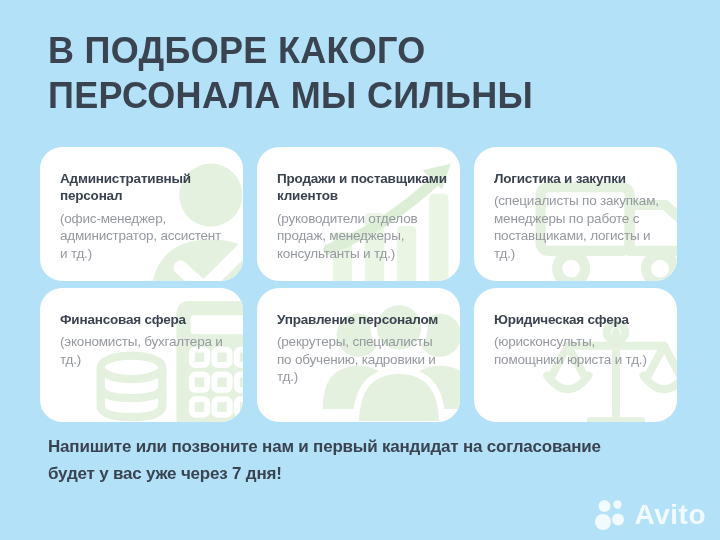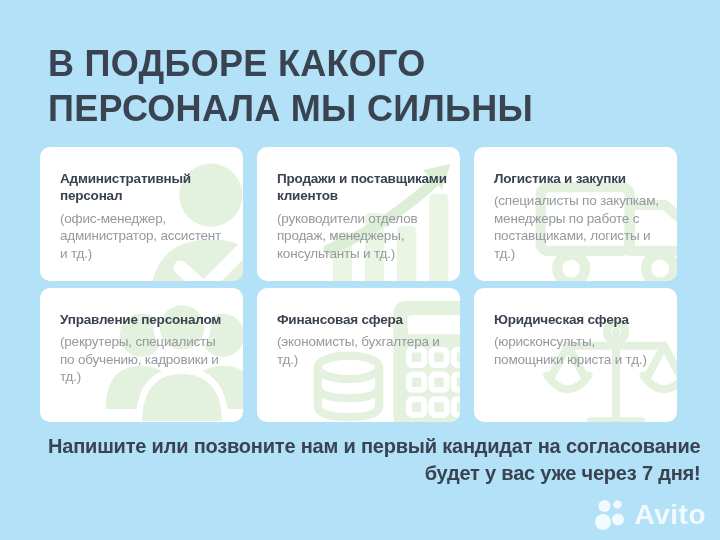--- a/index.html
+++ b/index.html
@@ -5,33 +5,33 @@
   * { margin:0; padding:0; box-sizing:border-box; }
   html,body { width:720px; height:540px; }
   body {
     font-family:"Liberation Sans", sans-serif;
     background:#b3e1f8;
     overflow:hidden;
   }
   .canvas { position:relative; width:720px; height:540px; background:#b3e1f8; overflow:hidden; }
 
   .heading {
-    position:absolute; left:48px; top:41px;
+    position:absolute; left:48px; top:28px;
     color:#3a4350; font-weight:700; font-size:36px; line-height:45px;
     letter-spacing:0.3px; white-space:nowrap;
   }
 
   .cards {
     position:absolute; left:40px; top:147px; width:637px;
     display:grid; grid-template-columns:1fr 1fr 1fr;
     column-gap:14px; row-gap:7px;
   }
   .card {
     position:relative; height:134px; background:#ffffff;
-    border-radius:10px; padding:23px 12px 0 20px; overflow:hidden;
+    border-radius:22px; padding:23px 12px 0 20px; overflow:hidden;
   }
   .card-title {
     position:relative; z-index:2;
     font-weight:700; font-size:13.5px; line-height:1.28;
     color:#3a4350; letter-spacing:-0.2px;
   }
   .card-subtitle {
     position:relative; z-index:2; margin-top:5px;
     font-size:13.5px; line-height:1.3;
     color:#95999f; letter-spacing:-0.2px;
@@ -40,22 +40,22 @@
   .icon-1 { right:-38px; top:6px;    width:152px; height:152px; }
   .icon-2 { right:-12px; top:10px;   width:150px; height:140px; }
   .icon-3 { right:-34px; top:22px;   width:178px; height:128px; }
   .icon-4 { right:-28px; top:8px;    width:178px; height:142px; }
   .icon-5 { right:-26px; bottom:-14px; width:178px; height:142px; }
   .icon-6 { right:-20px; bottom:-20px; width:162px; height:126px; }
   .card-icon svg { width:100%; height:100%; display:block; }
 
   .cta {
     position:absolute; left:48px; top:433px;
-    color:#3a4350; font-weight:700; font-size:20px; line-height:27px;
-    letter-spacing:-0.2px; white-space:nowrap;text-align:right;
+    color:#3a4350; font-weight:700; font-size:17px; line-height:27px;
+    letter-spacing:-0.2px; white-space:nowrap;
   }
 
   .brand {
     position:absolute; right:14px; bottom:8px;
     display:flex; align-items:center; gap:7px;
   }
   .brand-mark { width:34px; height:34px; }
   .brand-text {
     color:rgba(255,255,255,0.82); font-weight:700; font-size:28px;
     letter-spacing:0.5px; line-height:34px;
@@ -108,39 +108,20 @@
       <div class="card-icon icon-3">
         <svg viewBox="0 0 140 100" fill="none" stroke="#e3f1de" stroke-width="8" stroke-linejoin="round">
           <rect x="6" y="14" width="70" height="50" rx="6"></rect>
           <path d="M76 28 h28 l20 18 v18 h-48 z"></path>
           <circle cx="30" cy="78" r="11"></circle>
           <circle cx="100" cy="78" r="11"></circle>
         </svg>
       </div>
       <div class="card-title">Логистика и закупки</div>
       <div class="card-subtitle">(специалисты по закупкам, менеджеры по работе с поставщиками, логисты и тд.)</div>
-    </div>
-
-    <div class="card">
-      <div class="card-icon icon-4">
-        <svg viewBox="0 0 140 110">
-          <g fill="#e3f1de">
-            <circle cx="38" cy="30" r="17"></circle>
-            <path d="M10 88 Q10 54 38 54 Q66 54 66 88 Z"></path>
-            <circle cx="102" cy="30" r="17"></circle>
-            <path d="M74 88 Q74 54 102 54 Q130 54 130 88 Z"></path>
-          </g>
-          <g fill="#e3f1de" stroke="#ffffff" stroke-width="5">
-            <circle cx="70" cy="24" r="20"></circle>
-            <path d="M36 100 Q36 58 70 58 Q104 58 104 100 Z"></path>
-          </g>
-        </svg>
-      </div>
-      <div class="card-title">Управление персоналом</div>
-      <div class="card-subtitle">(рекрутеры, специалисты по обучению, кадровики и тд.)</div>
     </div>
 
     <div class="card">
       <div class="card-icon icon-5">
         <svg viewBox="0 0 150 120">
           <g fill="none" stroke="#e3f1de" stroke-width="7">
             <ellipse cx="34" cy="62" rx="26" ry="10"></ellipse>
             <path d="M8 62 v16 q0 10 26 10 q26 0 26 -10 v-16"></path>
             <path d="M8 78 v16 q0 10 26 10 q26 0 26 -10 v-16"></path>
           </g>
@@ -157,20 +138,39 @@
             <rect x="104" y="89" width="13" height="13" rx="3"></rect>
             <rect x="123" y="89" width="13" height="13" rx="3"></rect>
           </g>
         </svg>
       </div>
       <div class="card-title">Финансовая сфера</div>
       <div class="card-subtitle">(экономисты, бухгалтера и тд.)</div>
     </div>
 
     <div class="card">
+      <div class="card-icon icon-4">
+        <svg viewBox="0 0 140 110">
+          <g fill="#e3f1de">
+            <circle cx="38" cy="30" r="17"></circle>
+            <path d="M10 88 Q10 54 38 54 Q66 54 66 88 Z"></path>
+            <circle cx="102" cy="30" r="17"></circle>
+            <path d="M74 88 Q74 54 102 54 Q130 54 130 88 Z"></path>
+          </g>
+          <g fill="#e3f1de" stroke="#ffffff" stroke-width="5">
+            <circle cx="70" cy="24" r="20"></circle>
+            <path d="M36 100 Q36 58 70 58 Q104 58 104 100 Z"></path>
+          </g>
+        </svg>
+      </div>
+      <div class="card-title">Управление персоналом</div>
+      <div class="card-subtitle">(рекрутеры, специалисты по обучению, кадровики и тд.)</div>
+    </div>
+
+    <div class="card">
       <div class="card-icon icon-6">
         <svg viewBox="0 0 140 110" fill="none" stroke="#e3f1de" stroke-width="7" stroke-linecap="round" stroke-linejoin="round">
           <path d="M70 14 v72"></path>
           <path d="M48 92 h44"></path>
           <path d="M28 26 h84"></path>
           <circle cx="70" cy="14" r="8"></circle>
           <path d="M28 26 l-14 26 M28 26 l14 26"></path>
           <path d="M10 52 q18 24 36 0"></path>
           <path d="M112 26 l-14 26 M112 26 l14 26"></path>
           <path d="M94 52 q18 24 36 0"></path>

